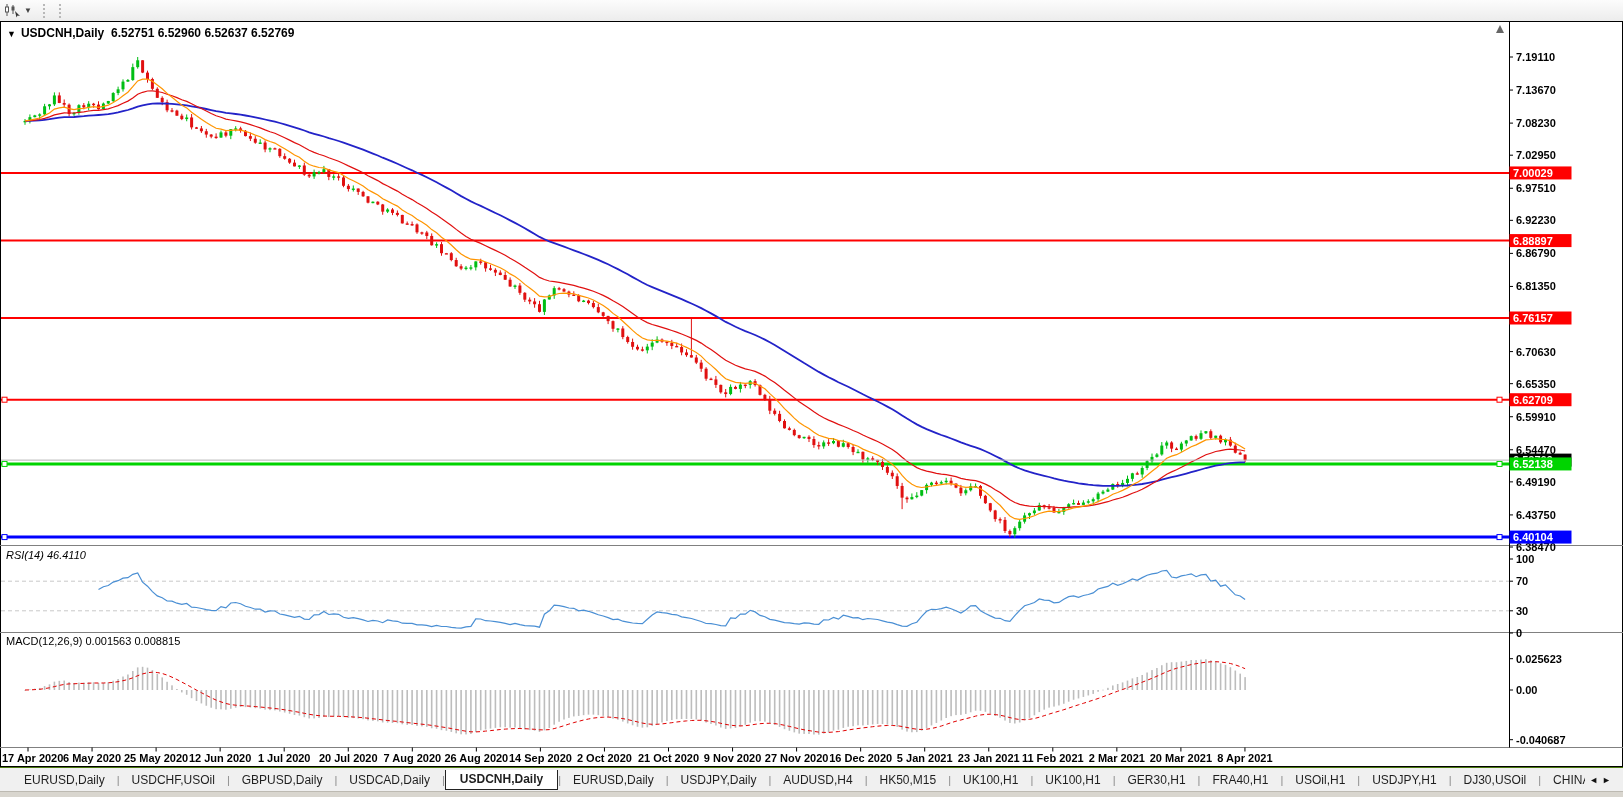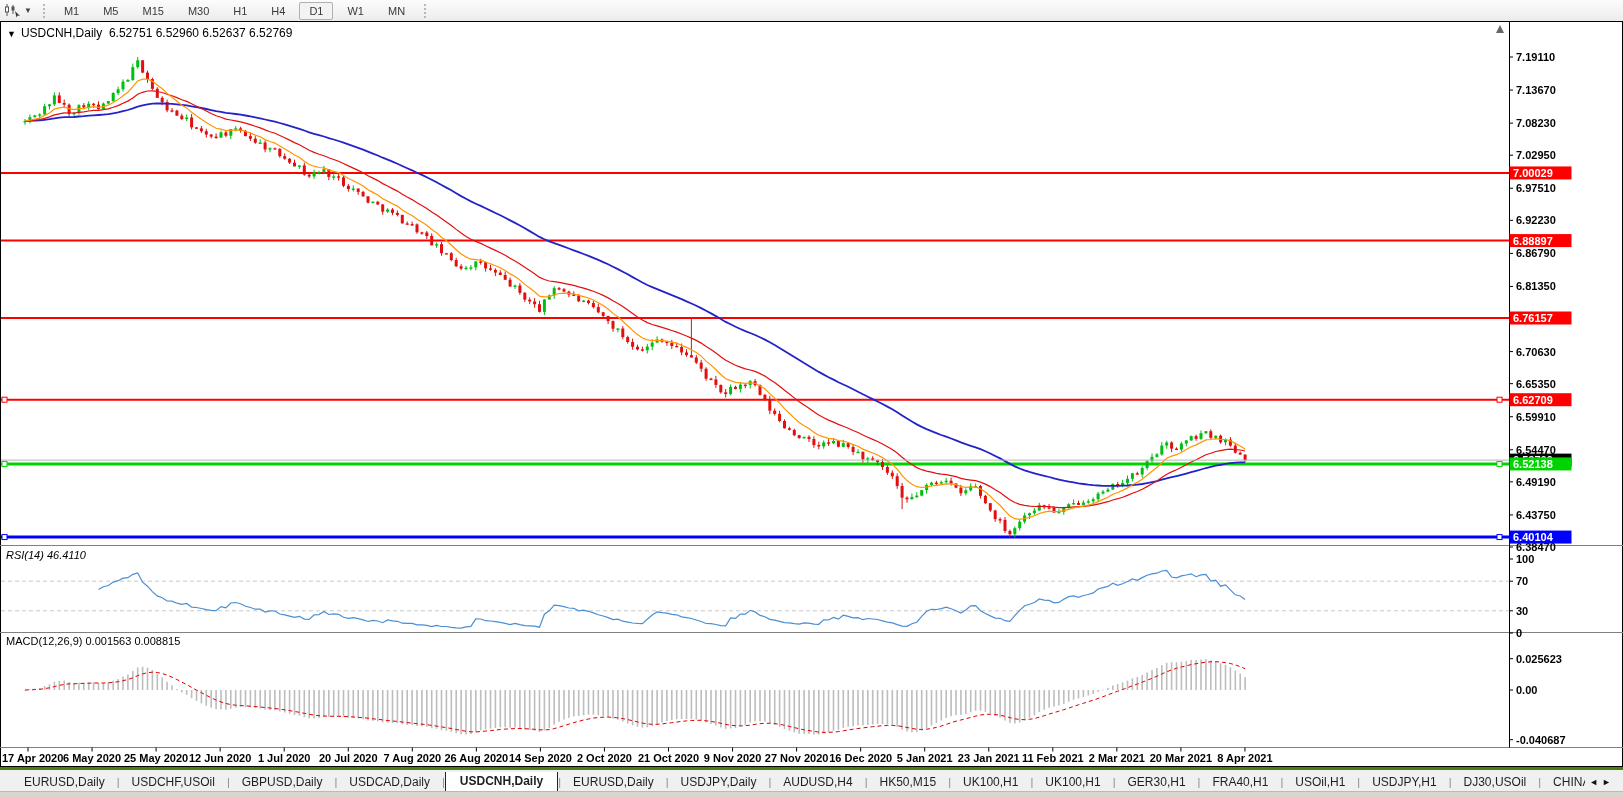--- a/index.html
+++ b/index.html
@@ -12,26 +12,26 @@
   .caret{font-size:8px;color:#444;margin:0 4px 0 1px;}
   .grip{height:14px;border-left:2px dotted #b8b8b8;margin:0 7px;}
   .tf-row{display:flex;align-items:center;}
   .tf-btn{font-size:11px;color:#3a3a3a;padding:2px 9px;margin:0 2px;border:1px solid transparent;
     border-radius:2px;cursor:default;}
   .tf-btn.active{background:#f3f3f3;border-color:#b0b0b0;}
   
   .chart-window{position:absolute;left:0;top:21px;width:1623px;height:746px;background:#fff;}
   #chart-svg{position:absolute;left:0;top:0;}
   .overlay{position:absolute;color:#000;white-space:nowrap;}
-  .chart-title{left:7px;top:5px;font-size:12px;font-weight:400;}
+  .chart-title{left:7px;top:5px;font-size:12px;font-weight:700;}
   .chart-title .dd{font-size:9px;margin-right:5px;}
   .pane-label{font-size:11px;color:#000;}
   
   .tabbar{position:absolute;left:0;top:767px;width:1623px;height:24px;background:#f0f0f0;
-    border-top:3px solid #4d7c0f;display:flex;align-items:center;}
+    border-top:1px solid #4d7c0f;display:flex;align-items:center;}
   .tabs{display:flex;align-items:center;overflow:hidden;flex:1;padding-left:12px;}
   .tab{font-size:12px;color:#1f1f1f;padding:3px 12px;white-space:nowrap;cursor:default;}
   .tab.active{background:#fff;border:1px solid #222;font-weight:700;margin-top:-3px;padding:3px 14px;}
   .tabsep{color:#8a8a8a;font-size:11px;}
   .tab-arrows{font-size:9px;color:#111;padding:0 8px 0 4px;letter-spacing:4px;}
   .statusstrip{position:absolute;left:0;top:791px;width:1623px;height:6px;background:#d9d6cf;
     border-top:1px solid #bdbab2;}
 </style>
 </head>
 <body>
@@ -41,31 +41,20 @@
     <svg width="18" height="15" viewBox="0 0 18 15">
       <line x1="4" y1="1" x2="4" y2="13" stroke="#555" stroke-width="1"></line>
       <rect x="2.5" y="4" width="3" height="5" fill="#fff" stroke="#555"></rect>
       <line x1="10" y1="2" x2="10" y2="11" stroke="#555" stroke-width="1"></line>
       <rect x="8.5" y="3.5" width="3" height="4" fill="#555"></rect>
       <path d="M12 8 L17 13 L14.5 12.5 L13.5 14.5 Z" fill="#333"></path>
     </svg>
   </span>
   <span class="caret">▼</span>
   <span class="grip"></span>
-  <div class="tf-row">
-      <div class="tf-btn">M1</div>
-      <div class="tf-btn">M5</div>
-      <div class="tf-btn">M15</div>
-      <div class="tf-btn">M30</div>
-      <div class="tf-btn">H1</div>
-      <div class="tf-btn">H4</div>
-      <div class="tf-btn active">D1</div>
-      <div class="tf-btn">W1</div>
-      <div class="tf-btn">MN</div>
-    </div>
   <span class="grip"></span>
 </div>
 
 <div class="chart-window">
   <svg id="chart-svg" width="1623" height="746">
       <rect x="0.5" y="0.5" width="1622" height="745" fill="#fff" stroke="#000" stroke-width="1"></rect>
       <line x1="0" y1="524.5" x2="1623" y2="524.5" stroke="#808080"></line>
       <line x1="0" y1="611.5" x2="1623" y2="611.5" stroke="#808080"></line>
       <line x1="0" y1="726.5" x2="1623" y2="726.5" stroke="#808080"></line>
       <line x1="1509.5" y1="0" x2="1509.5" y2="726.5" stroke="#000"></line>

